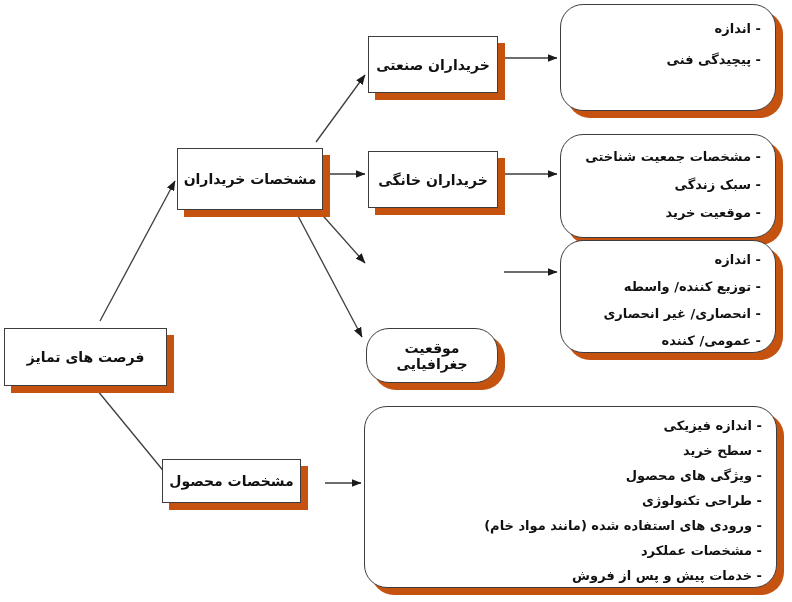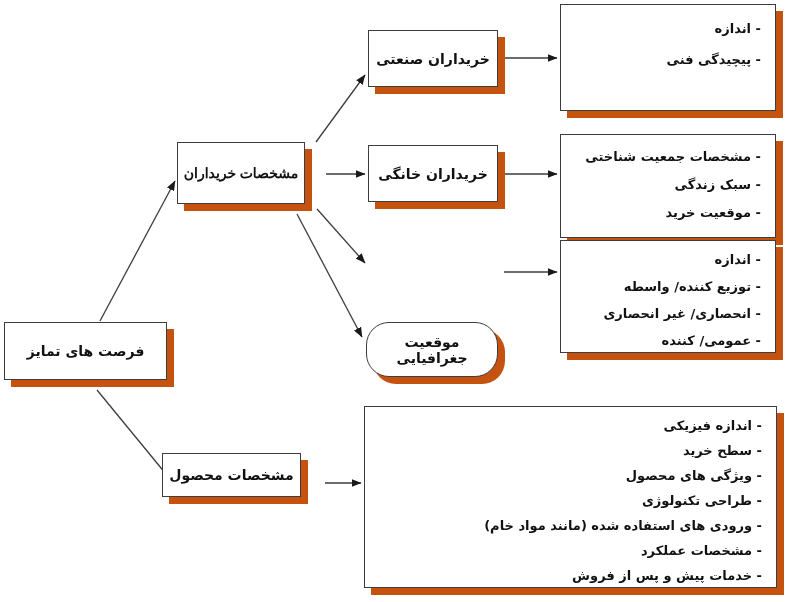--- a/index.html
+++ b/index.html
@@ -7,25 +7,26 @@
     position:relative;width:792px;height:602px;background:#ffffff;
     font-family:"DejaVu Sans",sans-serif;overflow:hidden;color:#111;
   }
   .connectors{position:absolute;left:0;top:0;width:792px;height:602px;}
   .node{
     position:absolute;background:#ffffff;border:1.4px solid #3d3d3d;
     box-shadow:7px 7px 0 0 #c5520f;box-sizing:border-box;
   }
   .title-node{
     display:flex;align-items:center;justify-content:center;text-align:center;
-    direction:rtl;font-weight:bold;font-size:14px;padding:2px 0;
+    direction:rtl;font-weight:bold;font-size:14px;padding:2px 0;margin-top:6px;
   }
   .detail-node{
     direction:rtl;text-align:right;font-weight:bold;font-size:13px;
     padding:8px 14px 0 2px;
+    border-radius:23px;
   }
   .detail-item{white-space:nowrap;}
   .lh31 .detail-item{line-height:31px;}
   .lh28 .detail-item{line-height:28px;}
   .lh27 .detail-item{line-height:27px;}
   .lh25 .detail-item{line-height:25px;}
 </style>
 </head>
 <body>
 
@@ -48,21 +49,21 @@
       <line x1="499" y1="174" x2="557" y2="174" marker-end="url(#arw)"></line>
       <line x1="504" y1="272" x2="557" y2="272" marker-end="url(#arw)"></line>
       <line x1="325" y1="483" x2="361" y2="483" marker-end="url(#arw)"></line>
     </g>
   </svg>
 
   <div class="node title-node" style="left:4px;top:322px;width:163px;height:58px;">
     <span>فرصت های تمایز</span>
   </div>
 
-  <div class="node title-node" style="left:177px;top:142px;width:128px;height:62px;font-family:Liberation Serif, serif;">
+  <div class="node title-node" style="left:177px;top:142px;width:146px;height:62px;">
     <span>مشخصات خریداران</span>
   </div>
 
   <div class="node title-node" style="left:162px;top:453px;width:139px;height:44px;">
     <span>مشخصات محصول</span>
   </div>
 
   <div class="node title-node" style="left:368px;top:30px;width:130px;height:57px;">
     <span>خریداران صنعتی</span>
   </div>

